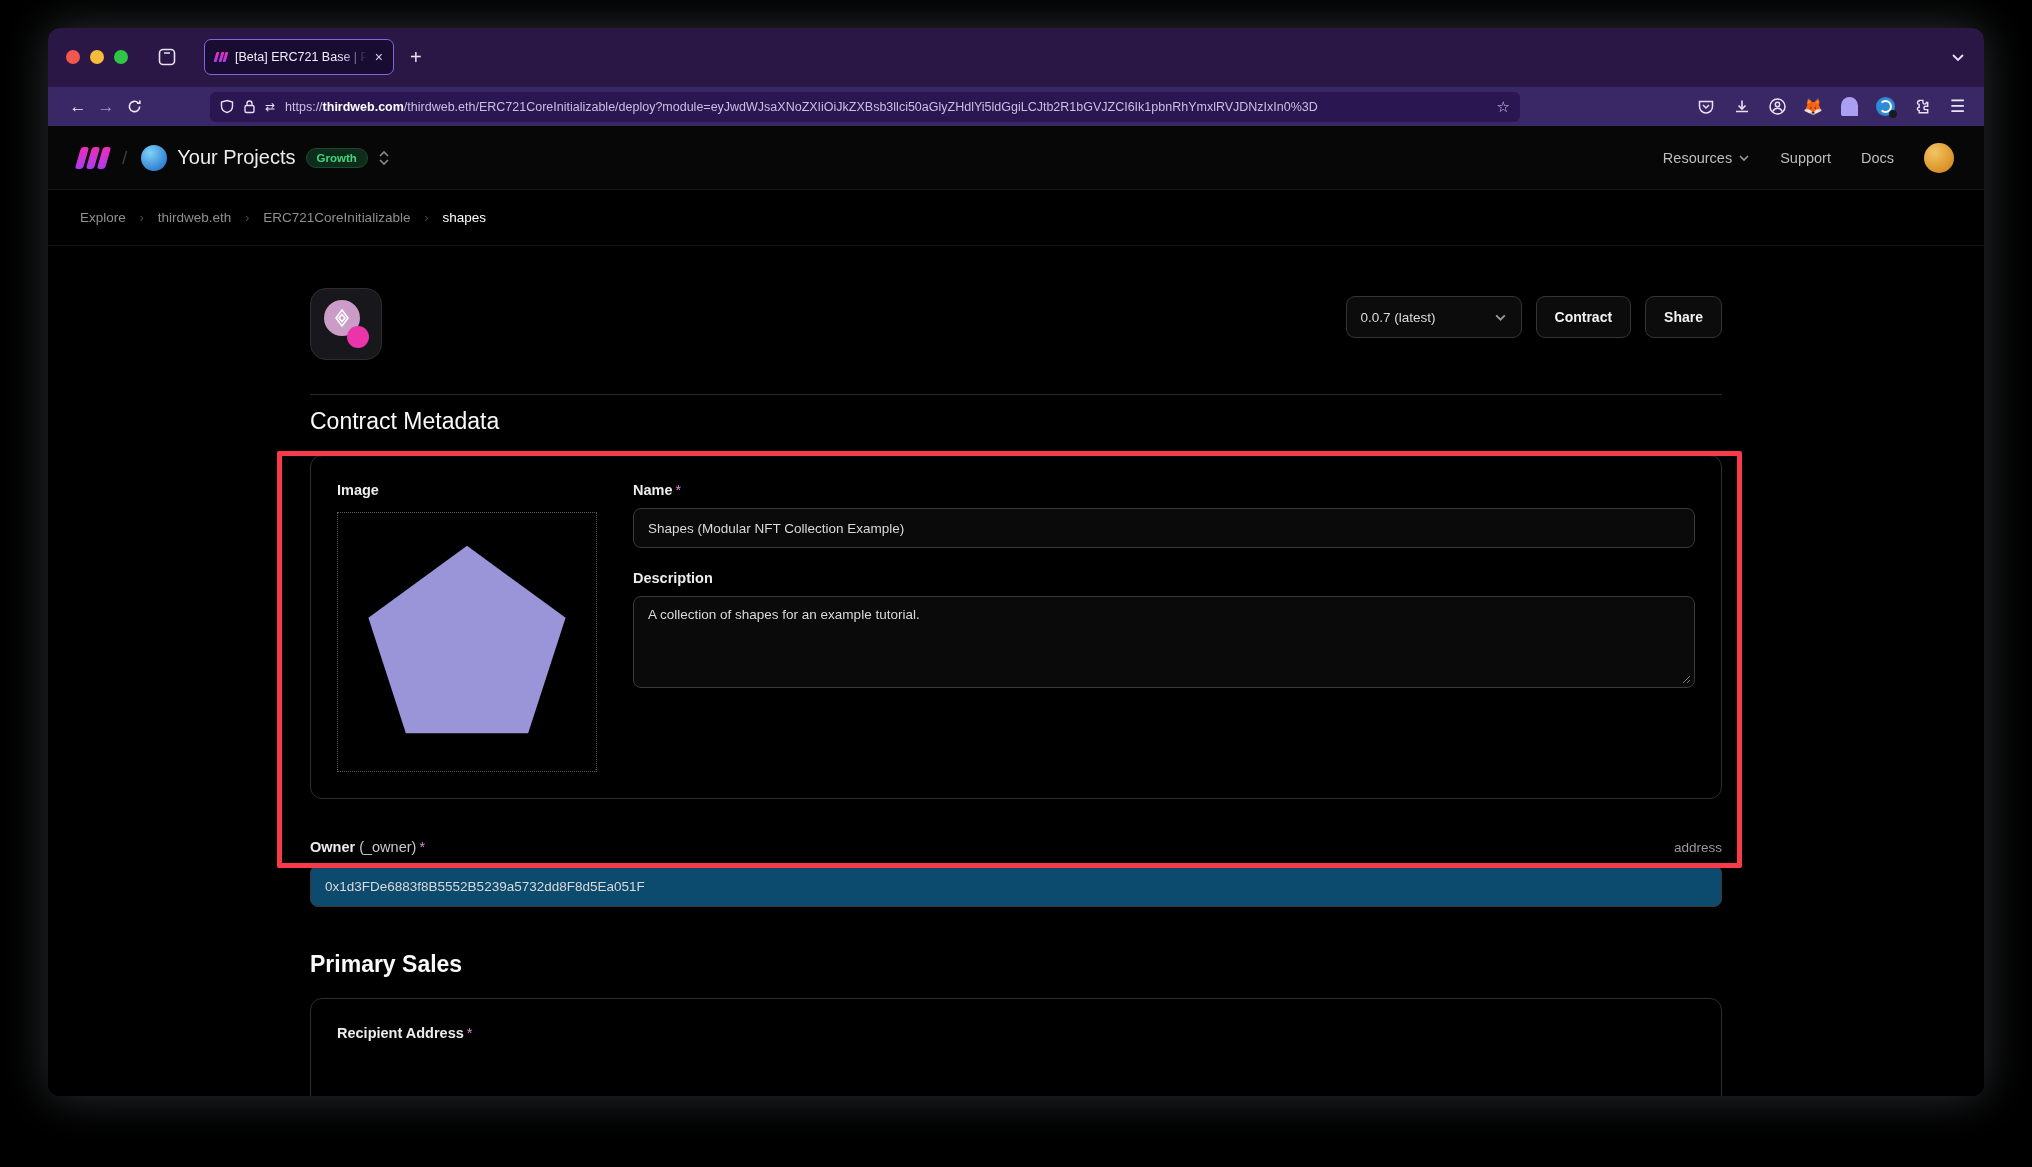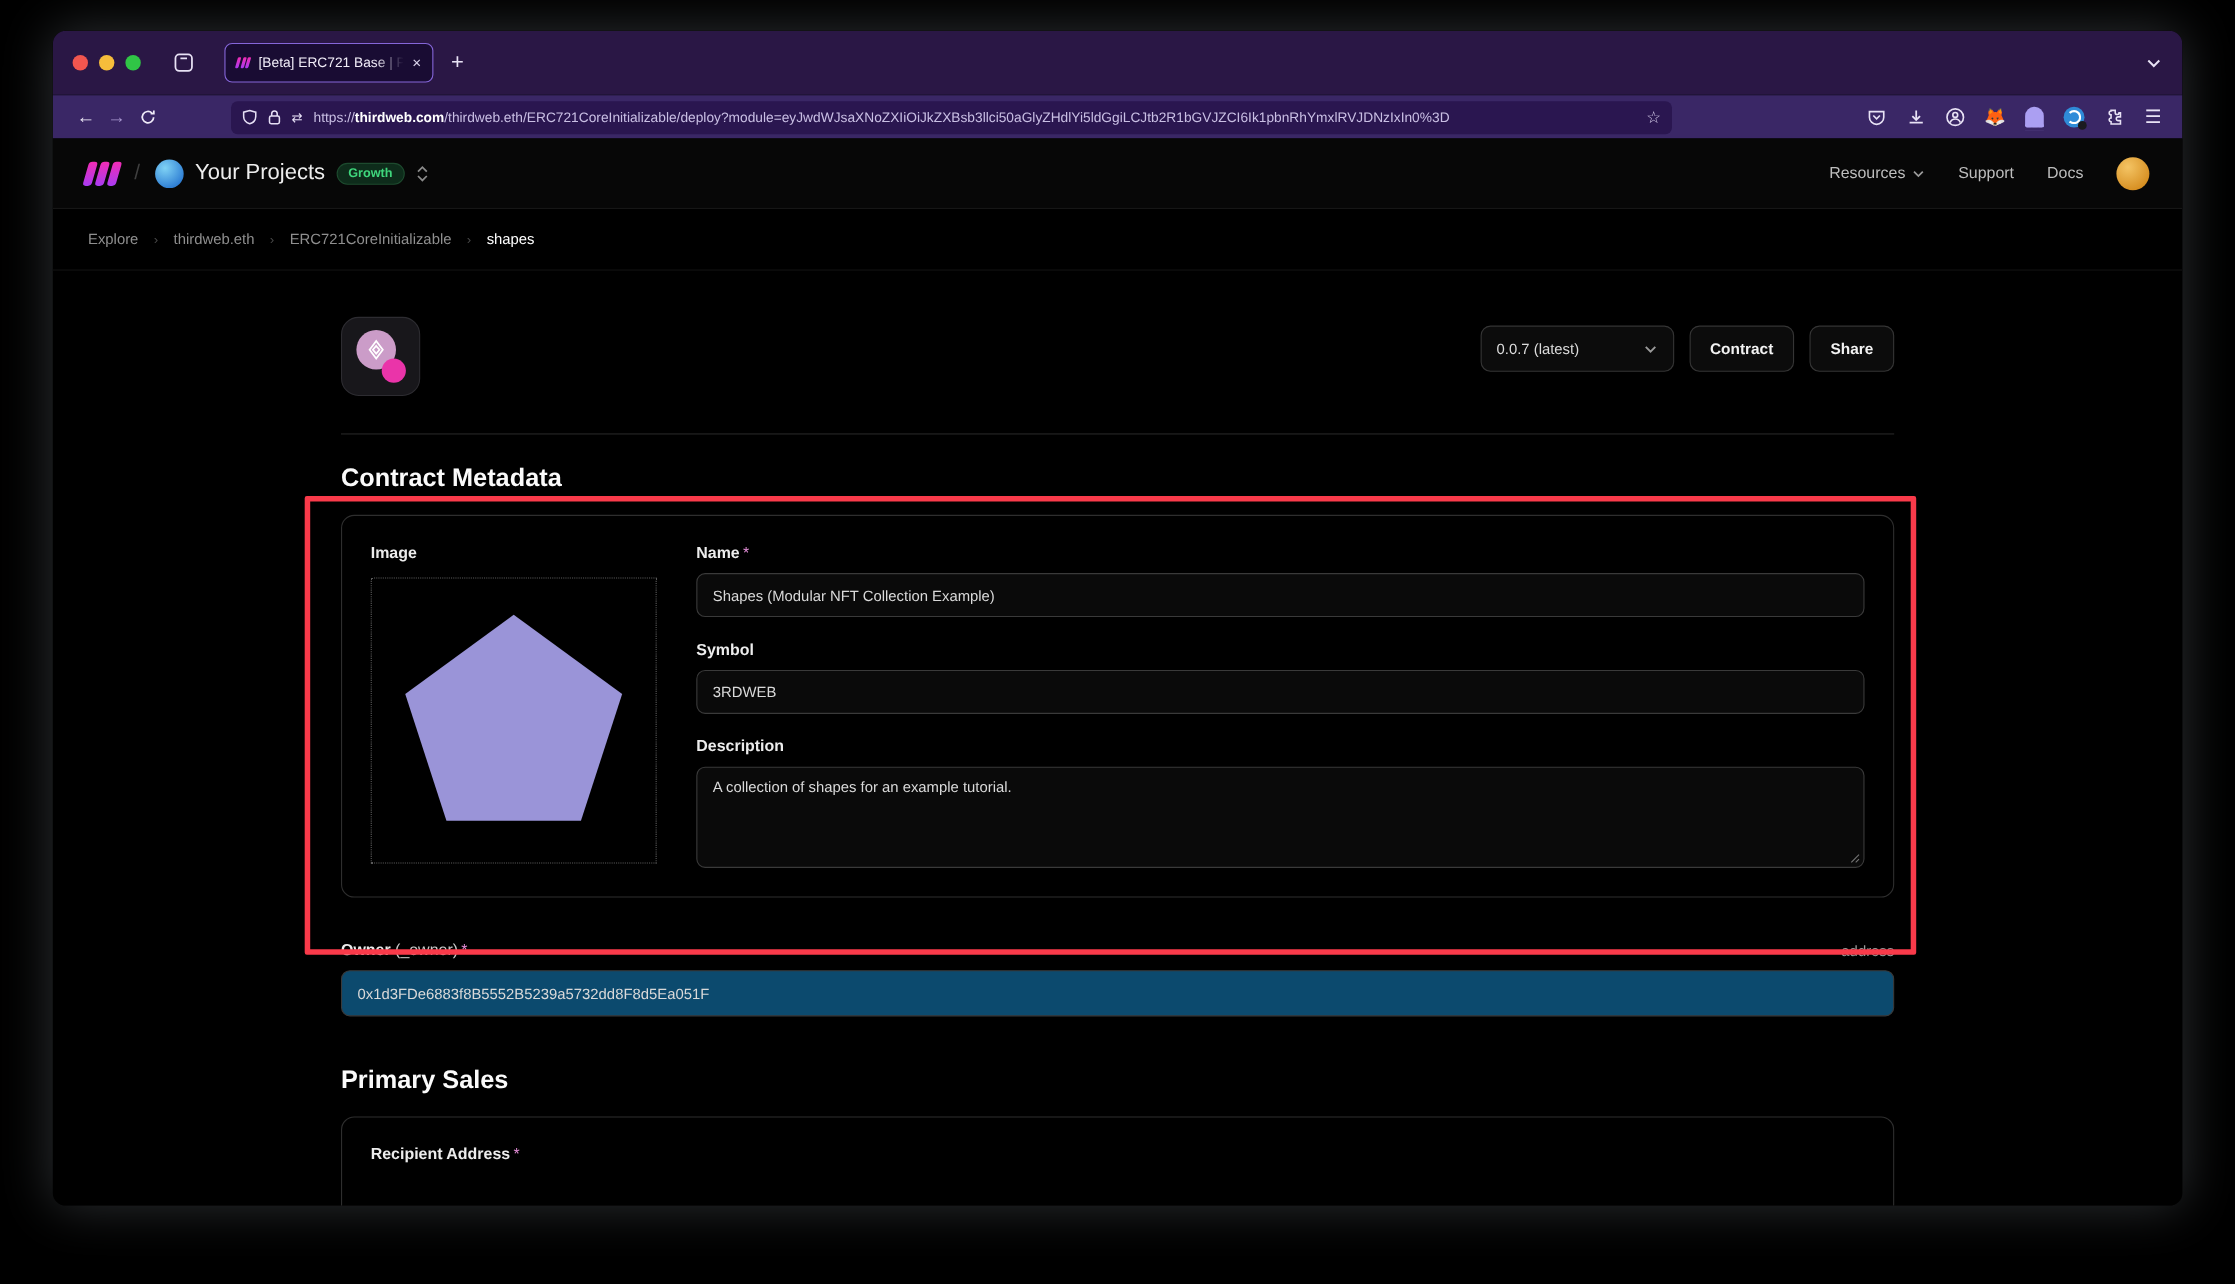--- a/index.html
+++ b/index.html
@@ -74,21 +74,21 @@
   .hdr-right { margin-left:auto; display:flex; gap:14px; align-items:center; margin-top:8px; }
   .ver-select { width:176px; height:42px; background:#0c0c0c; border:1px solid #353535; border-radius:9px;
     color:#dcdcdc; font-size:13.5px; display:flex; align-items:center; padding:0 14px; }
   .ver-select .chev { margin-left:auto; color:#9a9a9a; }
   .btn { height:42px; padding:0 18px; background:#0c0c0c; border:1px solid #353535; border-radius:9px;
     color:#f2f2f2; font-size:14px; font-weight:700; display:flex; align-items:center; }
   .badge-row { display:flex; gap:10px; margin-top:14px; }
   .fbadge { background:#131f3e; color:#4d7cfe; font-size:12px; font-weight:700; padding:5px 13px; border-radius:999px; }
   .divider { border:none; border-top:1px solid #262626; margin-top:34px; }
 
-  .sec-title { font-size:23px; font-weight:700; color:#fafafa; margin-top:26px; }
+  .sec-title { font-size:23px; font-weight:400; color:#fafafa; margin-top:13px; }
   .card { margin-top:20px; border:1px solid #2e2e2e; border-radius:12px; padding:26px; display:flex; gap:36px; }
   .img-col { width:260px; flex:none; }
   .field-label { font-size:14.5px; font-weight:700; color:#ececec; }
   .req { color:#dd8ad2; font-weight:400; margin-left:3px; }
   .dropzone { margin-top:14px; width:260px; height:260px; border:1px dotted #5a5a5a; background:#000; display:flex; align-items:center; justify-content:center; }
   .form-col { flex:1; }
   .tinput { margin-top:10px; width:100%; height:40px; background:#0a0a0a; border:1px solid #3a3a3a; border-radius:8px;
     color:#d9d9d9; font-size:13.5px; padding:0 14px; font-family:"Liberation Sans",sans-serif; }
   .fgroup { margin-bottom:22px; }
   .tarea { margin-top:10px; width:100%; height:92px; background:#0a0a0a; border:1px solid #3a3a3a; border-radius:8px;
@@ -286,24 +286,20 @@
             <svg width="226" height="212" viewBox="0 0 220 215">
               <polygon points="110,10 210,83 172,200 48,200 10,83" fill="#9a94d8"></polygon>
             </svg>
           </div>
         </div>
         <div class="form-col">
           <div class="fgroup">
             <div class="field-label"><span>Name</span><span class="req">*</span></div>
             <input class="tinput" value="Shapes (Modular NFT Collection Example)" style="">
           </div>
-          <div class="fgroup">
-            <div class="field-label">Symbol</div>
-            <input class="tinput" value="3RDWEB" style="">
-          </div>
           <div>
             <div class="field-label">Description</div>
             <div class="tarea">
               <span>A collection of shapes for an example tutorial.</span>
               <span class="resize-h">
                 <svg width="10" height="10" viewBox="0 0 10 10" stroke="#777" stroke-width="1">
                     <line x1="2" y1="9" x2="9" y2="2"></line>
                     <line x1="6" y1="9" x2="9" y2="6"></line>
                   </svg>
               </span>

